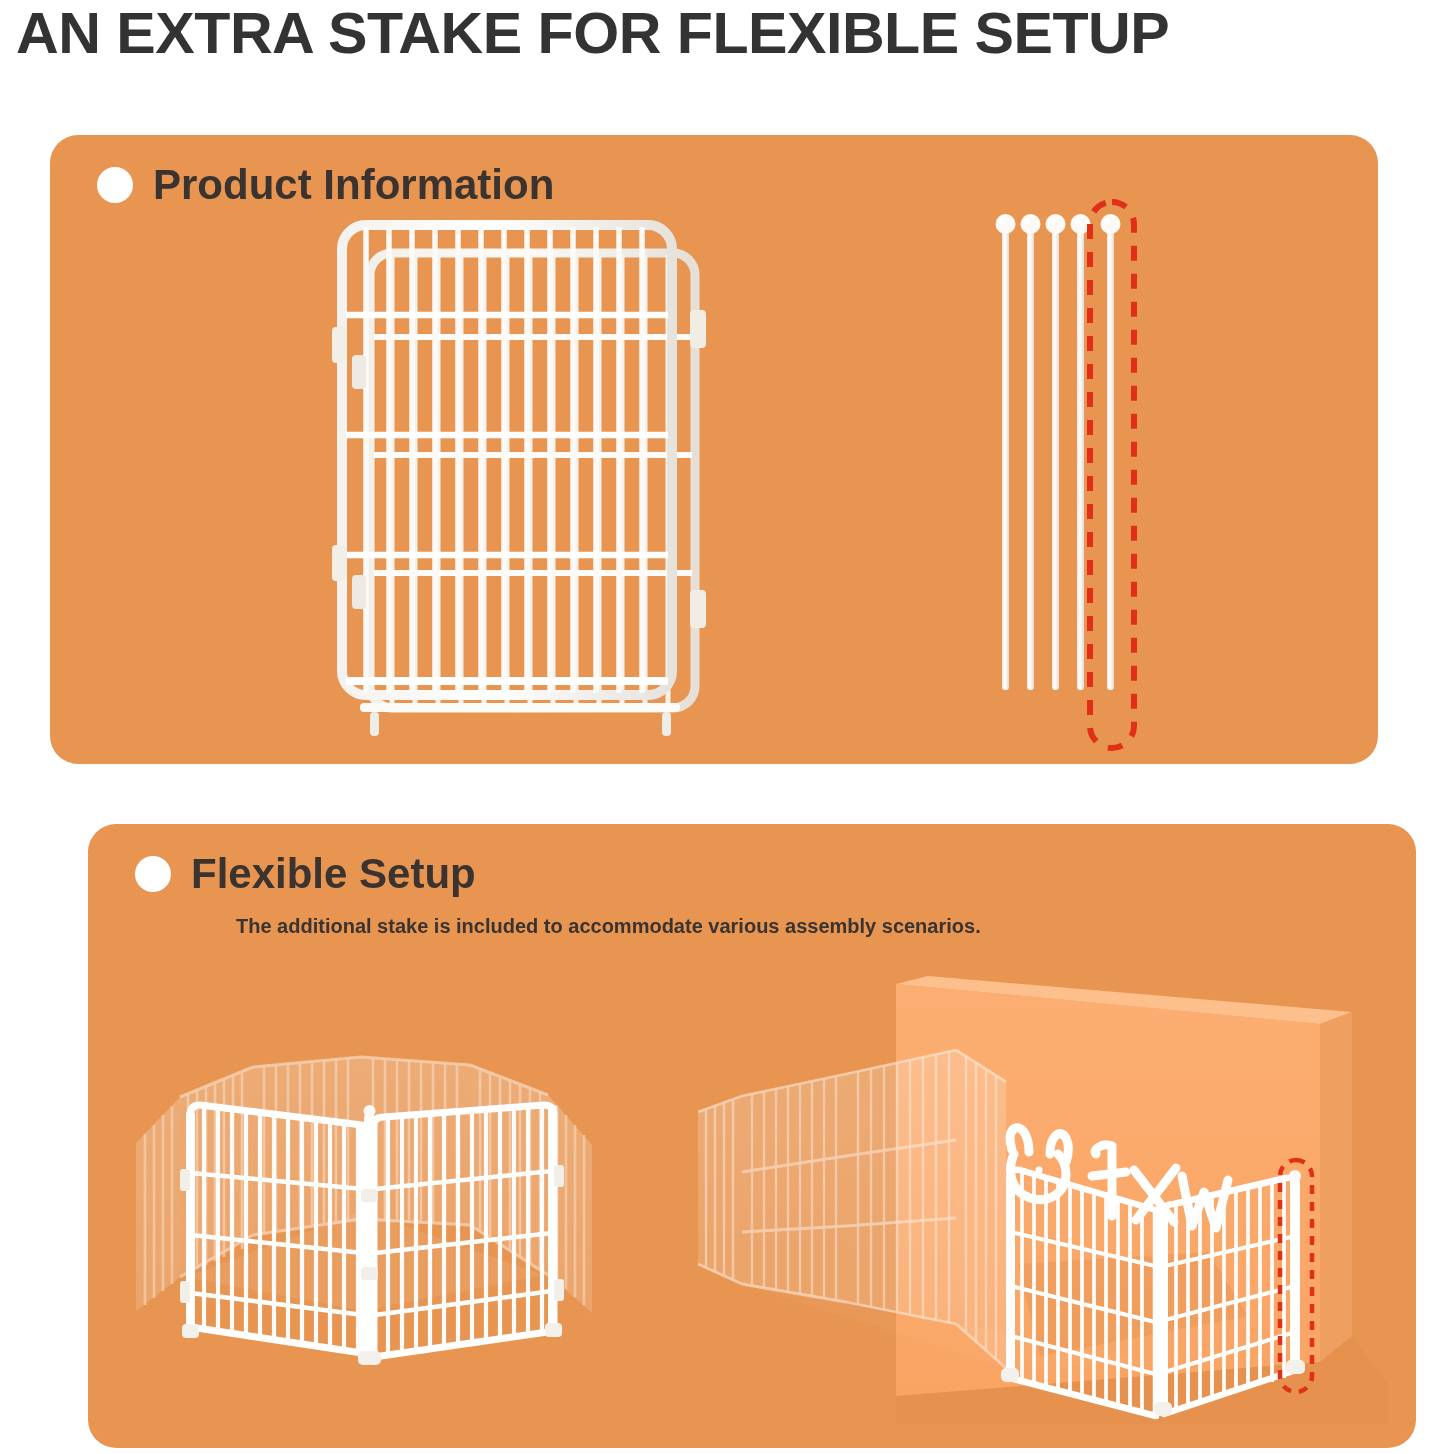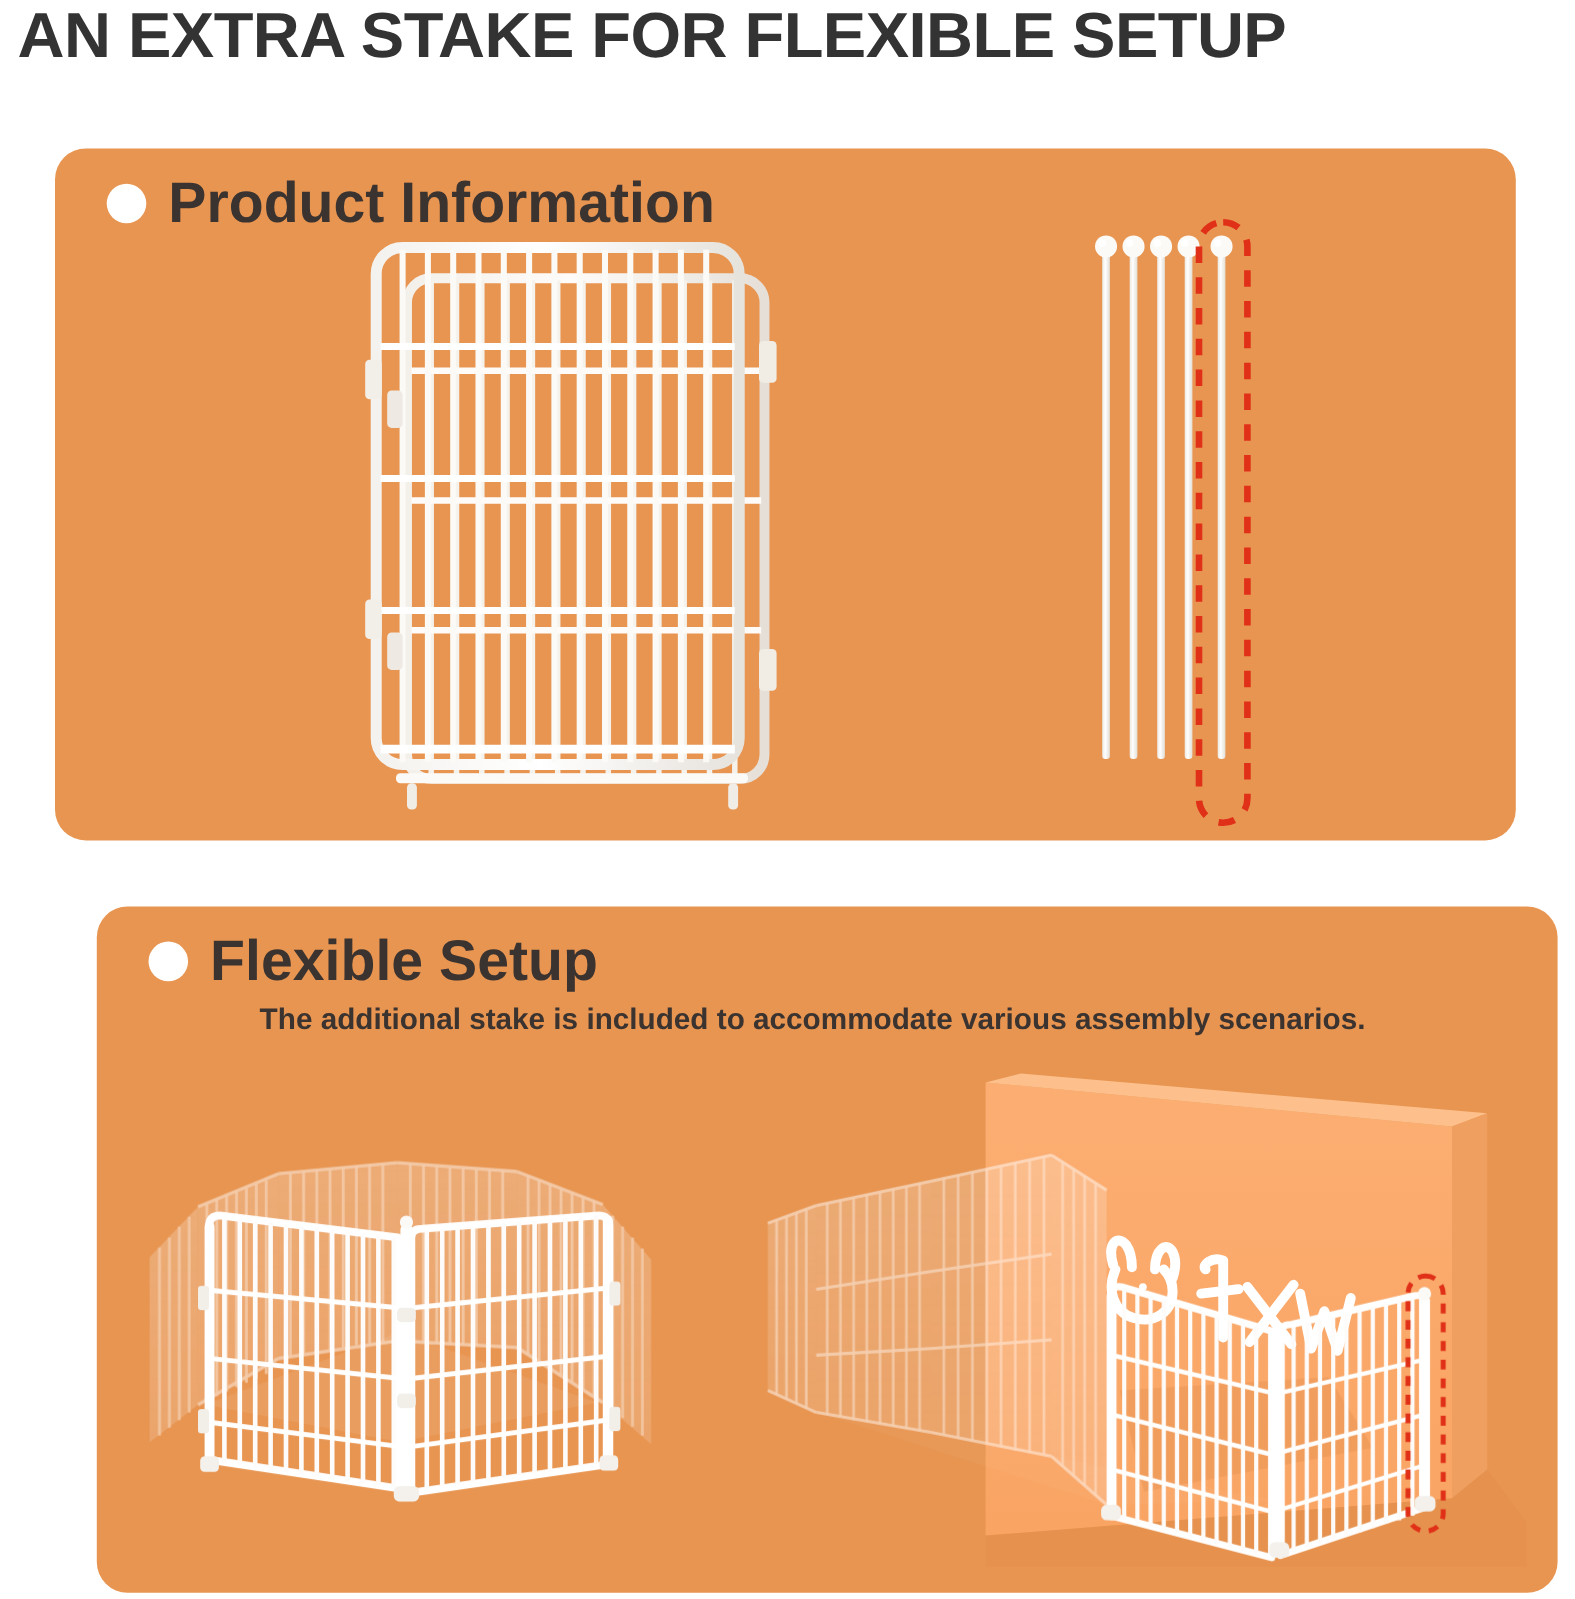--- a/index.html
+++ b/index.html
@@ -60,31 +60,31 @@
     gap: 20px;
   }
   .bullet-dot {
     width: 36px;
     height: 36px;
     border-radius: 50%;
     background: #ffffff;
     flex: none;
   }
   .panel-heading {
-    font-size: 52px;
+    font-size: 42px;
     line-height: 44px;
     font-weight: 700;
     color: #3a3330;
     white-space: nowrap;
   }
   .panel-subtitle {
     position: absolute;
     left: 148px;
     top: 86px;
-    font-size: 27px;
+    font-size: 20px;
     line-height: 32px;
     font-weight: 600;
     color: #3a3330;
     white-space: nowrap;
   }
 
   
   .illus {
     position: absolute;
     display: block;

